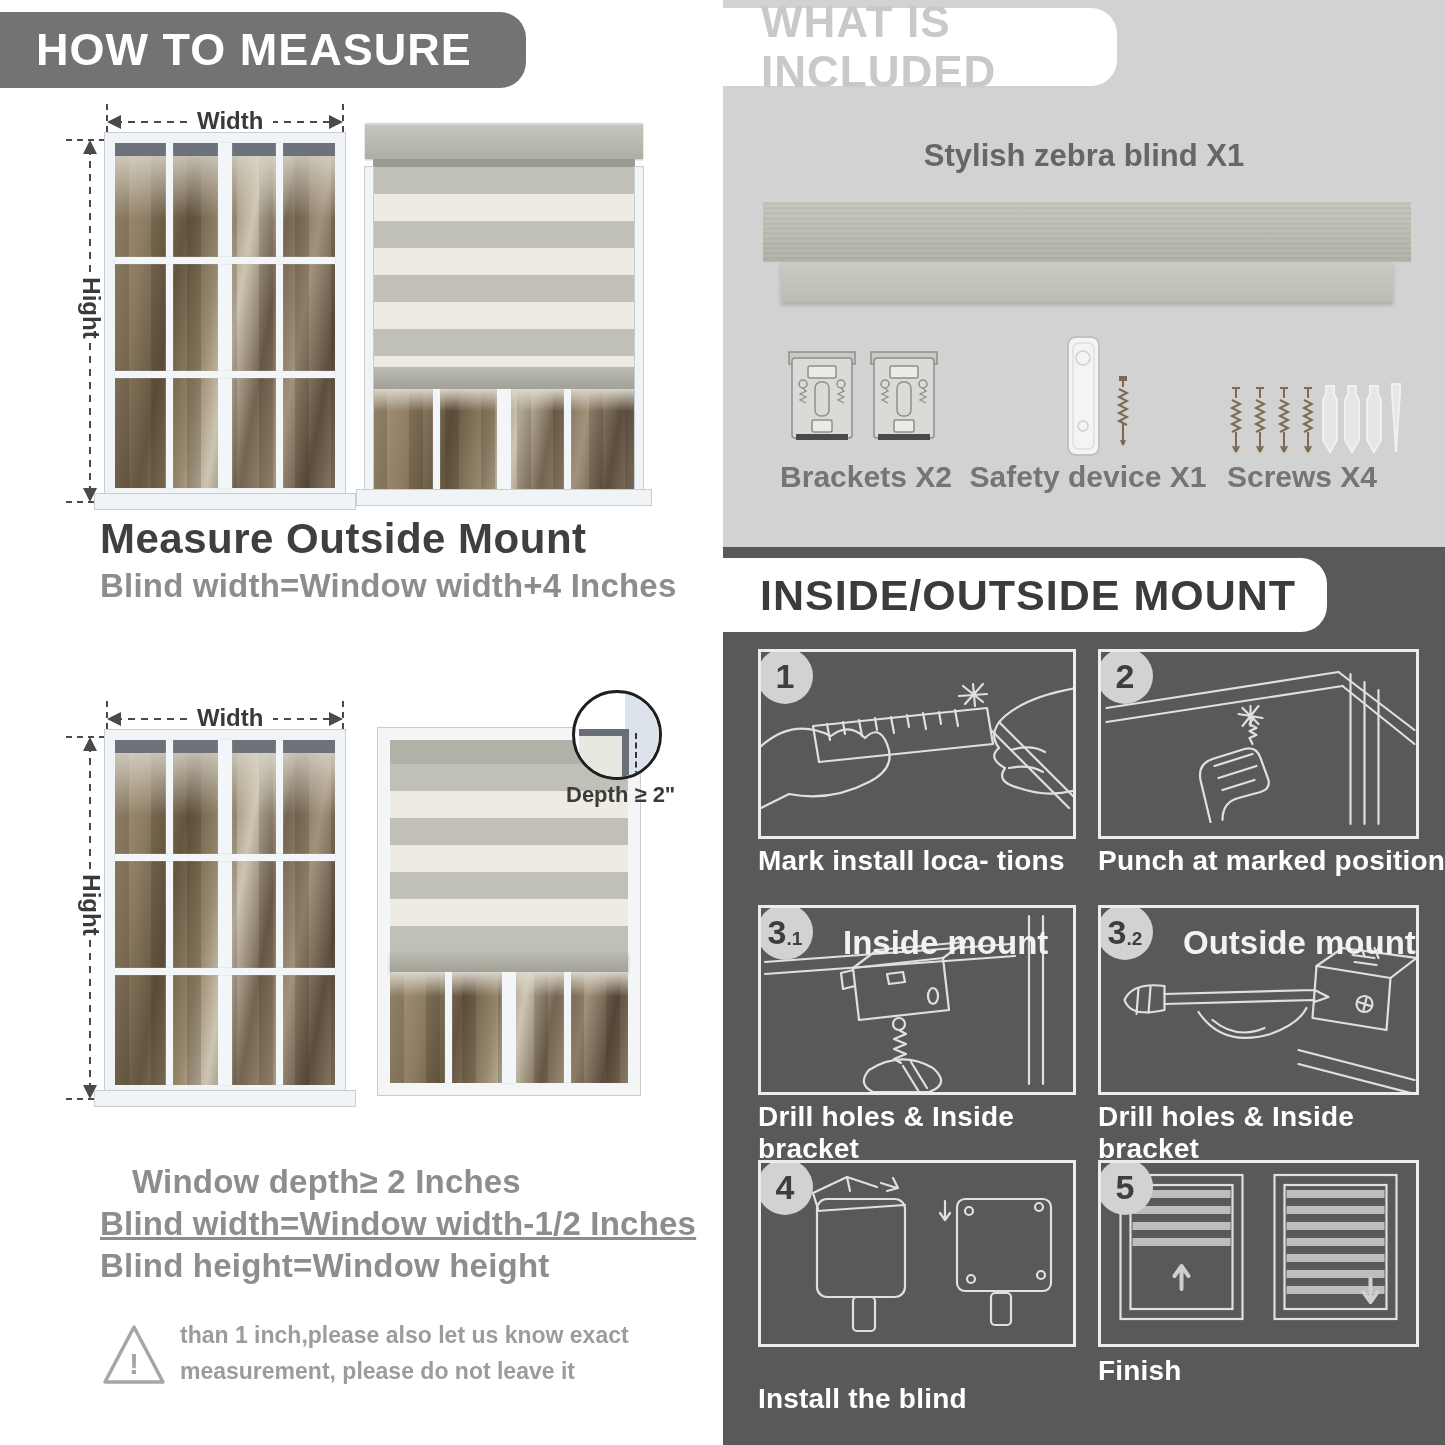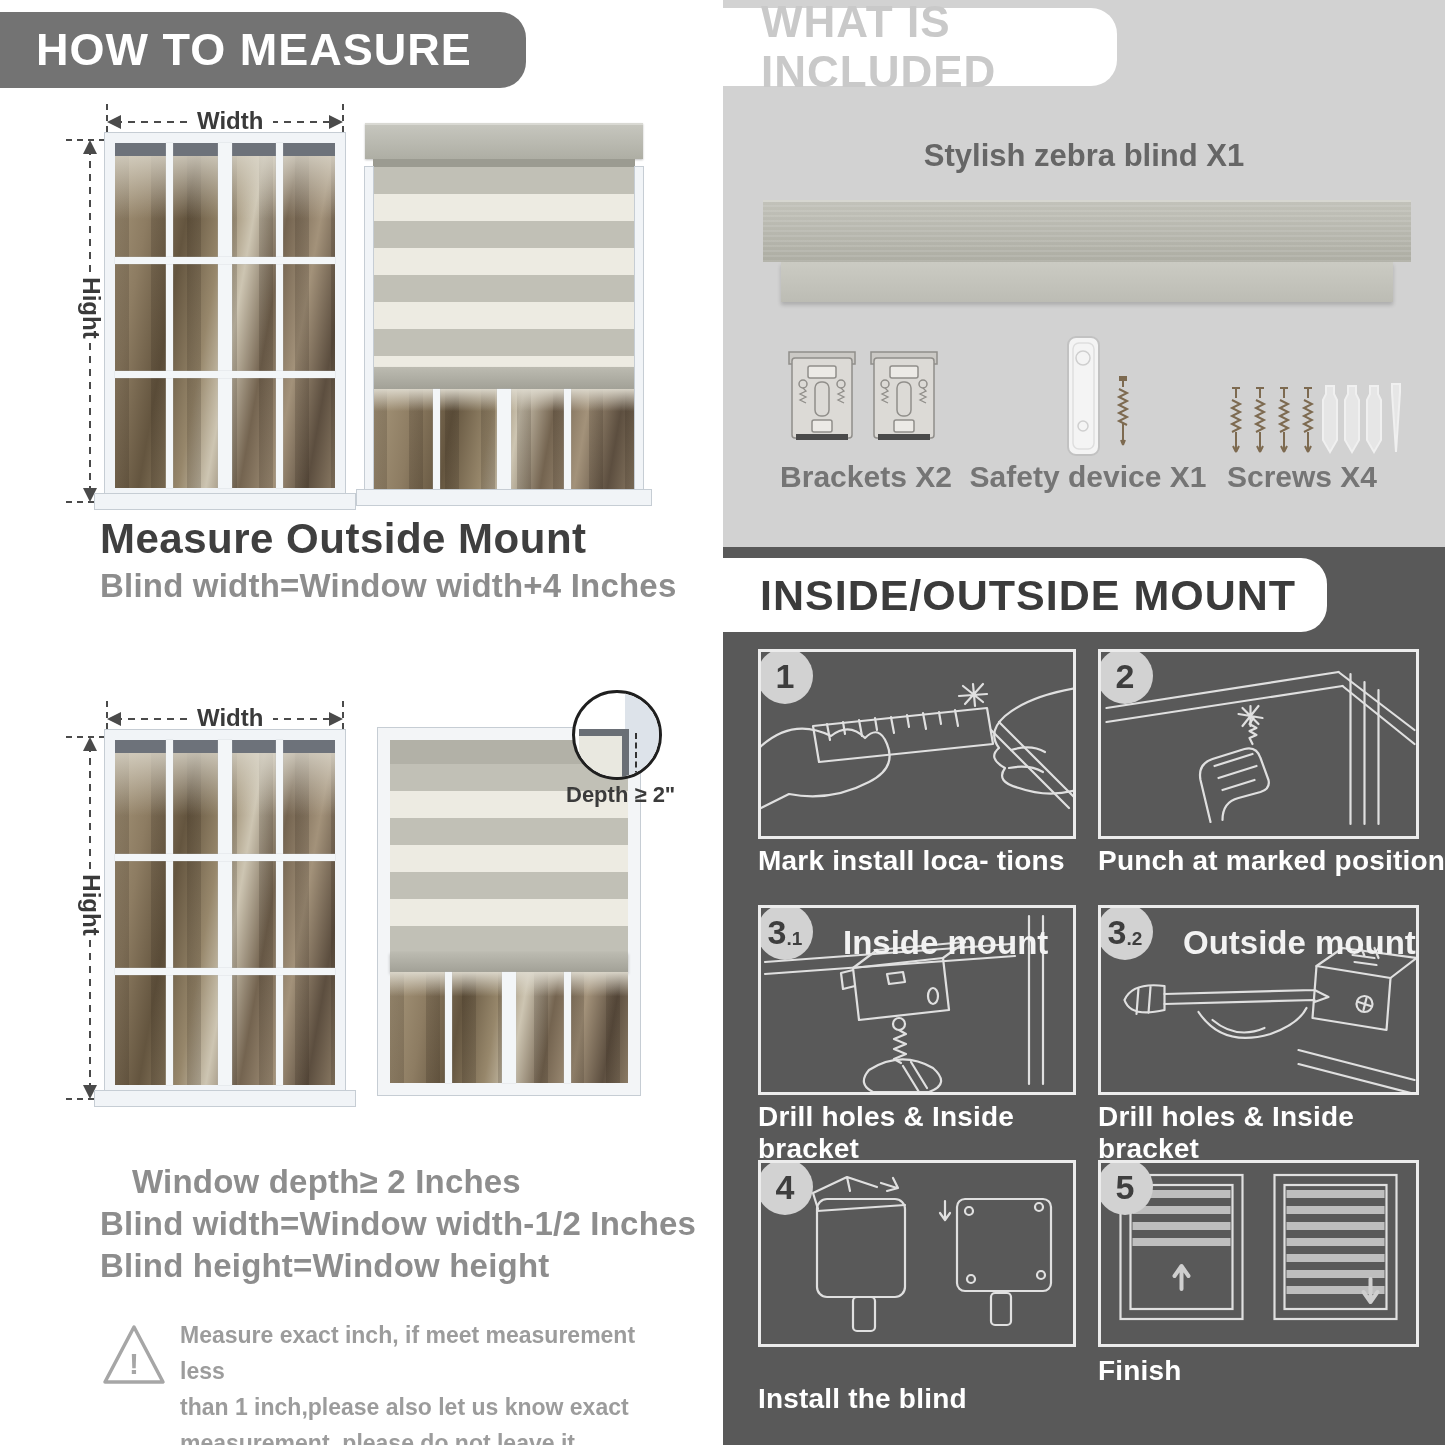--- a/index.html
+++ b/index.html
@@ -186,29 +186,28 @@
   <div class="detail-circle">
     <div class="dc-outer"></div>
     <div class="dc-h"></div>
     <div class="dc-v"></div>
     <div class="dc-in"></div>
     <div class="dc-dash"></div>
   </div>
   <div class="depth-label">Depth ≥ 2"</div>
 
   <div class="spec" style="left:88px;top:1163px;margin-left:44px;">Window depth≥ 2 Inches</div>
-  <div class="spec" style="left:100px;top:1205px;">Blind width=Window width-1/2 Inches</div>
+  <div class="spec" style="left:100px;top:1205px;text-decoration:underline;">Blind width=Window width-1/2 Inches</div>
   <div class="spec" style="left:100px;top:1247px;">Blind height=Window height</div>
 
   <svg class="abs" style="left:100px;top:1320px;" width="68" height="70" viewBox="0 0 68 70">
     <path d="M34,7 L63,62 L5,62 Z" fill="none" stroke="#a6a6a6" stroke-width="3.5" stroke-linejoin="round"></path>
     <text x="34" y="54" text-anchor="middle" font-size="30" font-weight="bold" fill="#a6a6a6" font-family="Liberation Sans, sans-serif">!</text>
   </svg>
   <div class="warn-text">
-    <div>Measure exact inch, if meet measurement less</div>
     <div>than 1 inch,please also let us know exact</div>
     <div>measurement, please do not leave it</div>
   </div>
 
   <div class="sec-included"></div>
 
   <div class="banner banner-included">
     <span>WHAT IS INCLUDED</span>
   </div>
 

